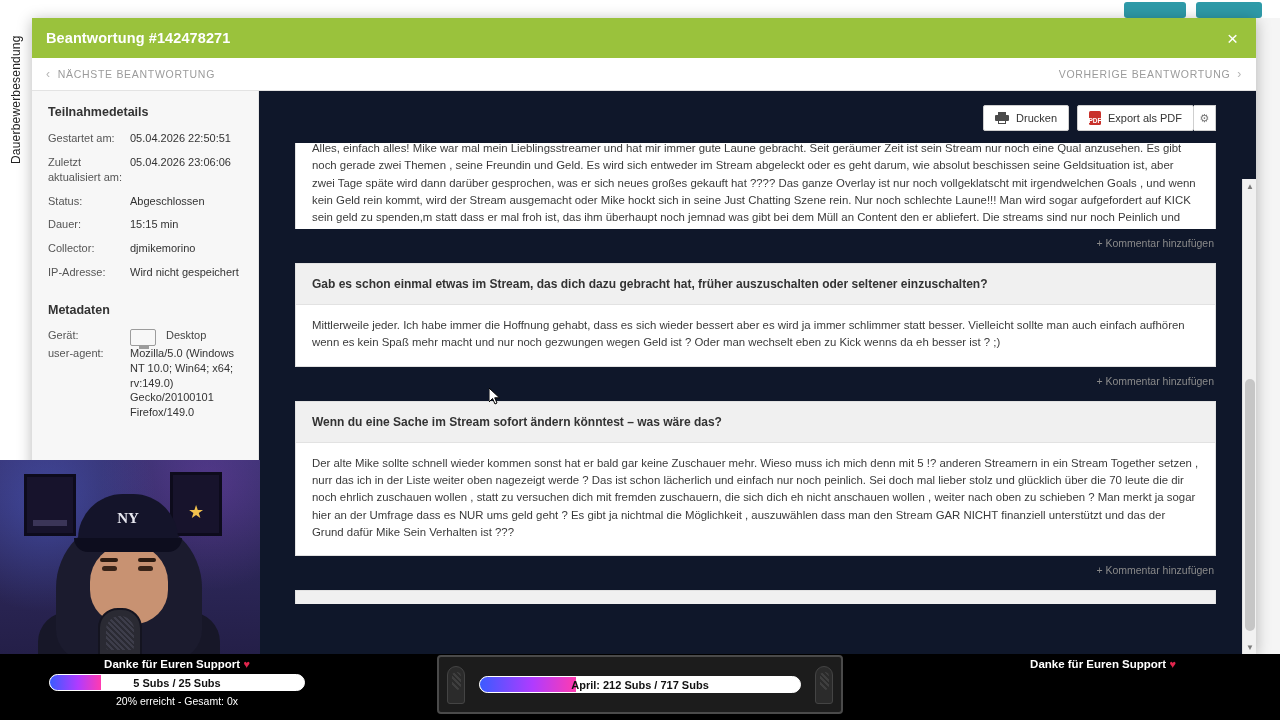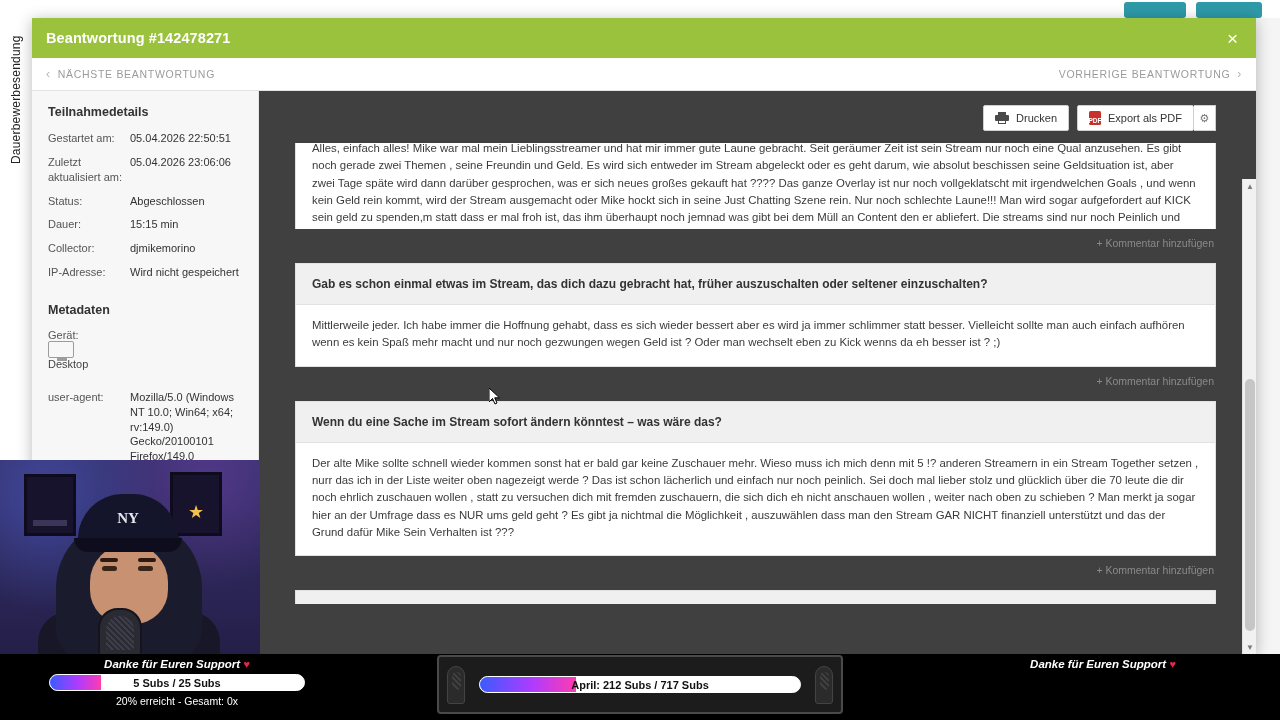--- a/index.html
+++ b/index.html
@@ -120,42 +120,42 @@
     color: #333;
   }
   .kv {
     display: flex;
     margin-bottom: 9px;
     line-height: 1.35;
   }
   .kv .k { width: 82px; min-width: 82px; color: #555; }
   .kv .v { color: #333; flex: 1; }
   .sidebar .sep { height: 14px; }
-  .device-row { display: flex; align-items: flex-start; margin-bottom: 20px; flex-direction: column; }
+  .device-row { display: flex; align-items: flex-start; margin-bottom: 0; }
   .device-row .k { width: 82px; min-width: 82px; color: #555; }
   .monitor-icon {
     width: 26px; height: 17px;
     border: 1.5px solid #9c9c9c;
     border-radius: 2px;
     position: relative;
     margin-right: 10px;
   }
   .monitor-icon:after {
     content: "";
     position: absolute;
     left: 8px; bottom: -4px;
     width: 10px; height: 2.5px;
     background: #9c9c9c;
   }
 
   
   .content {
     flex: 1;
     position: relative;
-    background: #404040;
+    background: #0f172a;
     overflow: hidden;
   }
   .content-inner {
     position: absolute;
     left: 0; top: 0; right: 14px; bottom: 0;
     padding: 0 26px 0 36px;
   }
   .toolbar {
     display: flex;
     justify-content: flex-end;
@@ -403,21 +403,20 @@
   .goal {
     position: absolute;
     top: 4px;
     text-align: center;
     color: #ffffff;
   }
   .goal .title {
     font-size: 11.5px;
     font-weight: bold;
     margin-bottom: 4px;
-    font-style: italic;
   }
   .heart { color: #e2264d; font-size: 11px; }
   .bar {
     position: relative;
     height: 17px;
     border-radius: 9px;
     background: #ffffff;
     border: 1.5px solid #ffffff;
     overflow: hidden;
     display: flex; align-items: center; justify-content: center;

